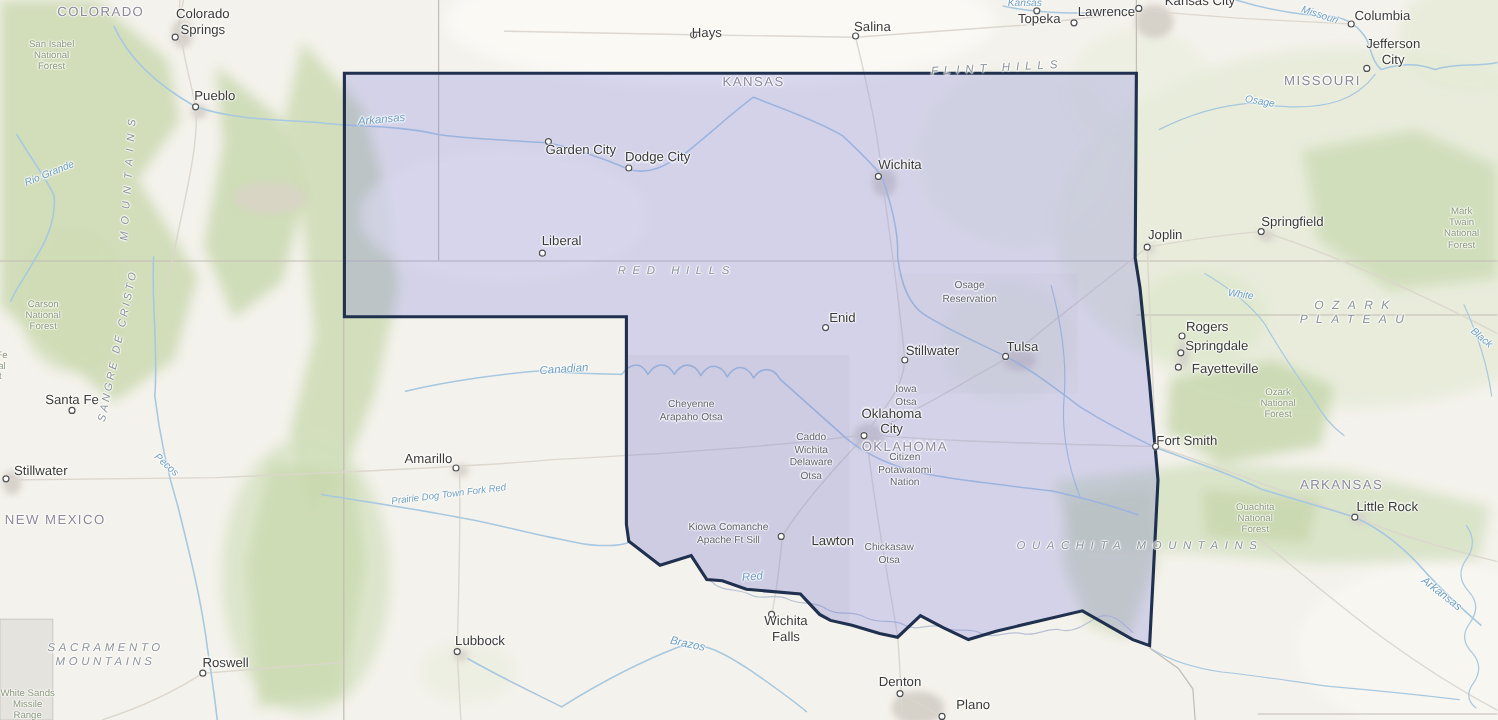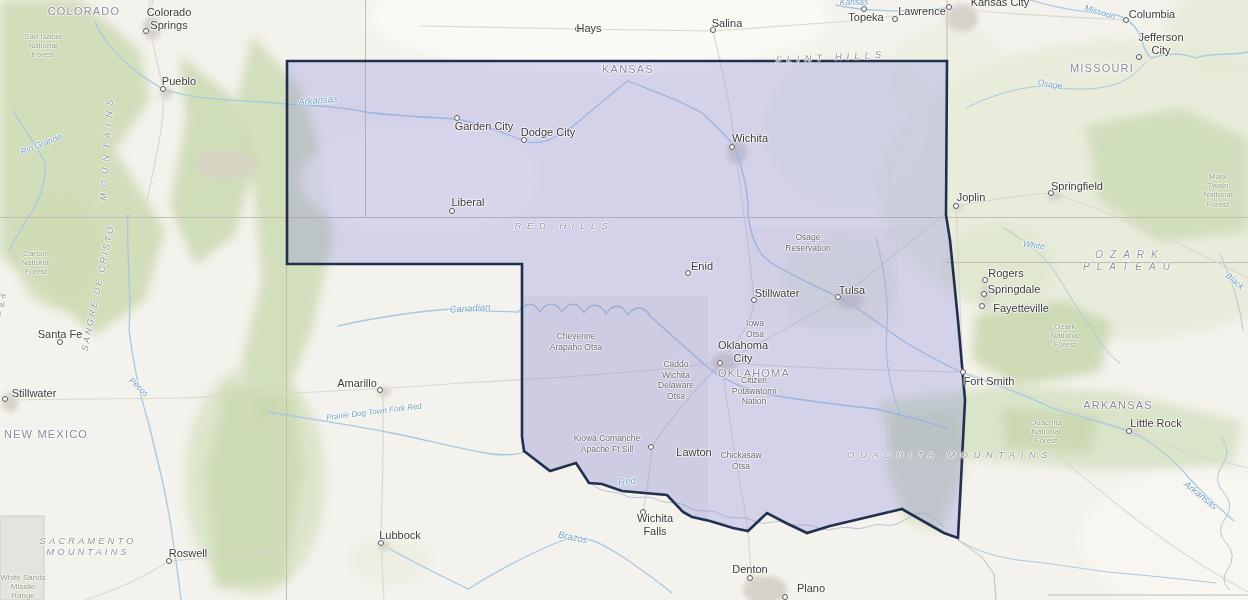--- a/index.html
+++ b/index.html
@@ -289,20 +289,20 @@
       <span class="lbl city" style="left: 60px; top: 334px; transform: translate(-50%, -50%);">Santa Fe</span>
       <span class="lbl city" style="left: 34px; top: 393px; transform: translate(-50%, -50%);">Stillwater</span>
       <span class="lbl city" style="left: 357px; top: 383px; transform: translate(-50%, -50%);">Amarillo</span>
       <span class="lbl city" style="left: 672px; top: 452px; transform: translate(-50%, -50%); padding-left: 44px;">Lawton</span>
       <span class="lbl city" style="left: 655px; top: 525px; transform: translate(-50%, -50%);">Wichita
 Falls</span>
       <span class="lbl city" style="left: 400px; top: 535px; transform: translate(-50%, -50%);">Lubbock</span>
       <span class="lbl city" style="left: 188px; top: 553px; transform: translate(-50%, -50%);">Roswell</span>
       <span class="lbl city" style="left: 750px; top: 569px; transform: translate(-50%, -50%);">Denton</span>
       <span class="lbl city" style="left: 797px; top: 588px; transform: translate(-50%, -50%); margin-left: 14px;">Plano</span>
-      <span class="lbl city" style="left: 989px; top: 381px; transform: translate(-50%, -50%);">Fort Smith</span>
+      <span class="lbl city" style="left: 989px; top: 368px; transform: translate(-50%, -50%);">Fort Smith</span>
       <span class="lbl city" style="left: 1006px; top: 273px; transform: translate(-50%, -50%);">Rogers</span>
       <span class="lbl city" style="left: 1014px; top: 289px; transform: translate(-50%, -50%);">Springdale</span>
       <span class="lbl city" style="left: 1013px; top: 308px; transform: translate(-50%, -50%); padding-left: 16px;">Fayetteville</span>
       <span class="lbl city" style="left: 1156px; top: 423px; transform: translate(-50%, -50%);">Little Rock</span>
     </div>
 
 </div>
 
 </body></html>

